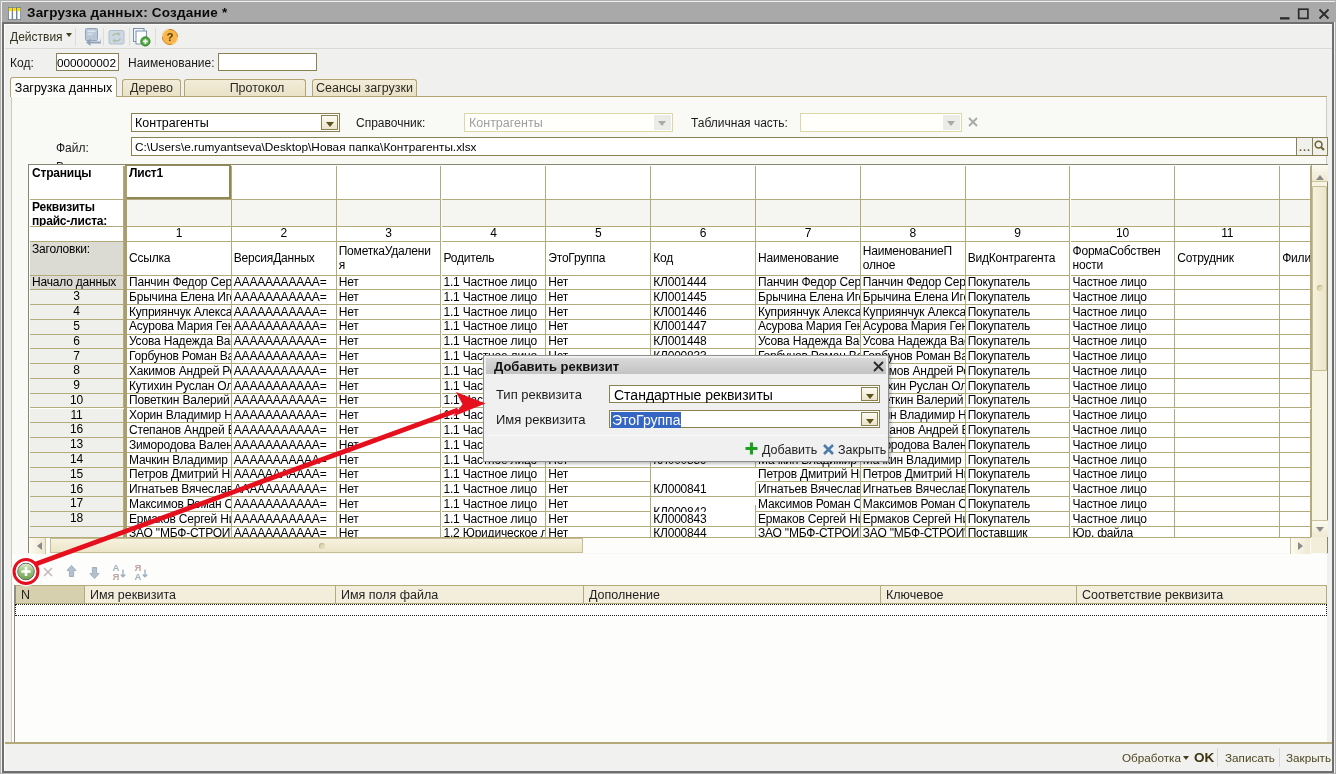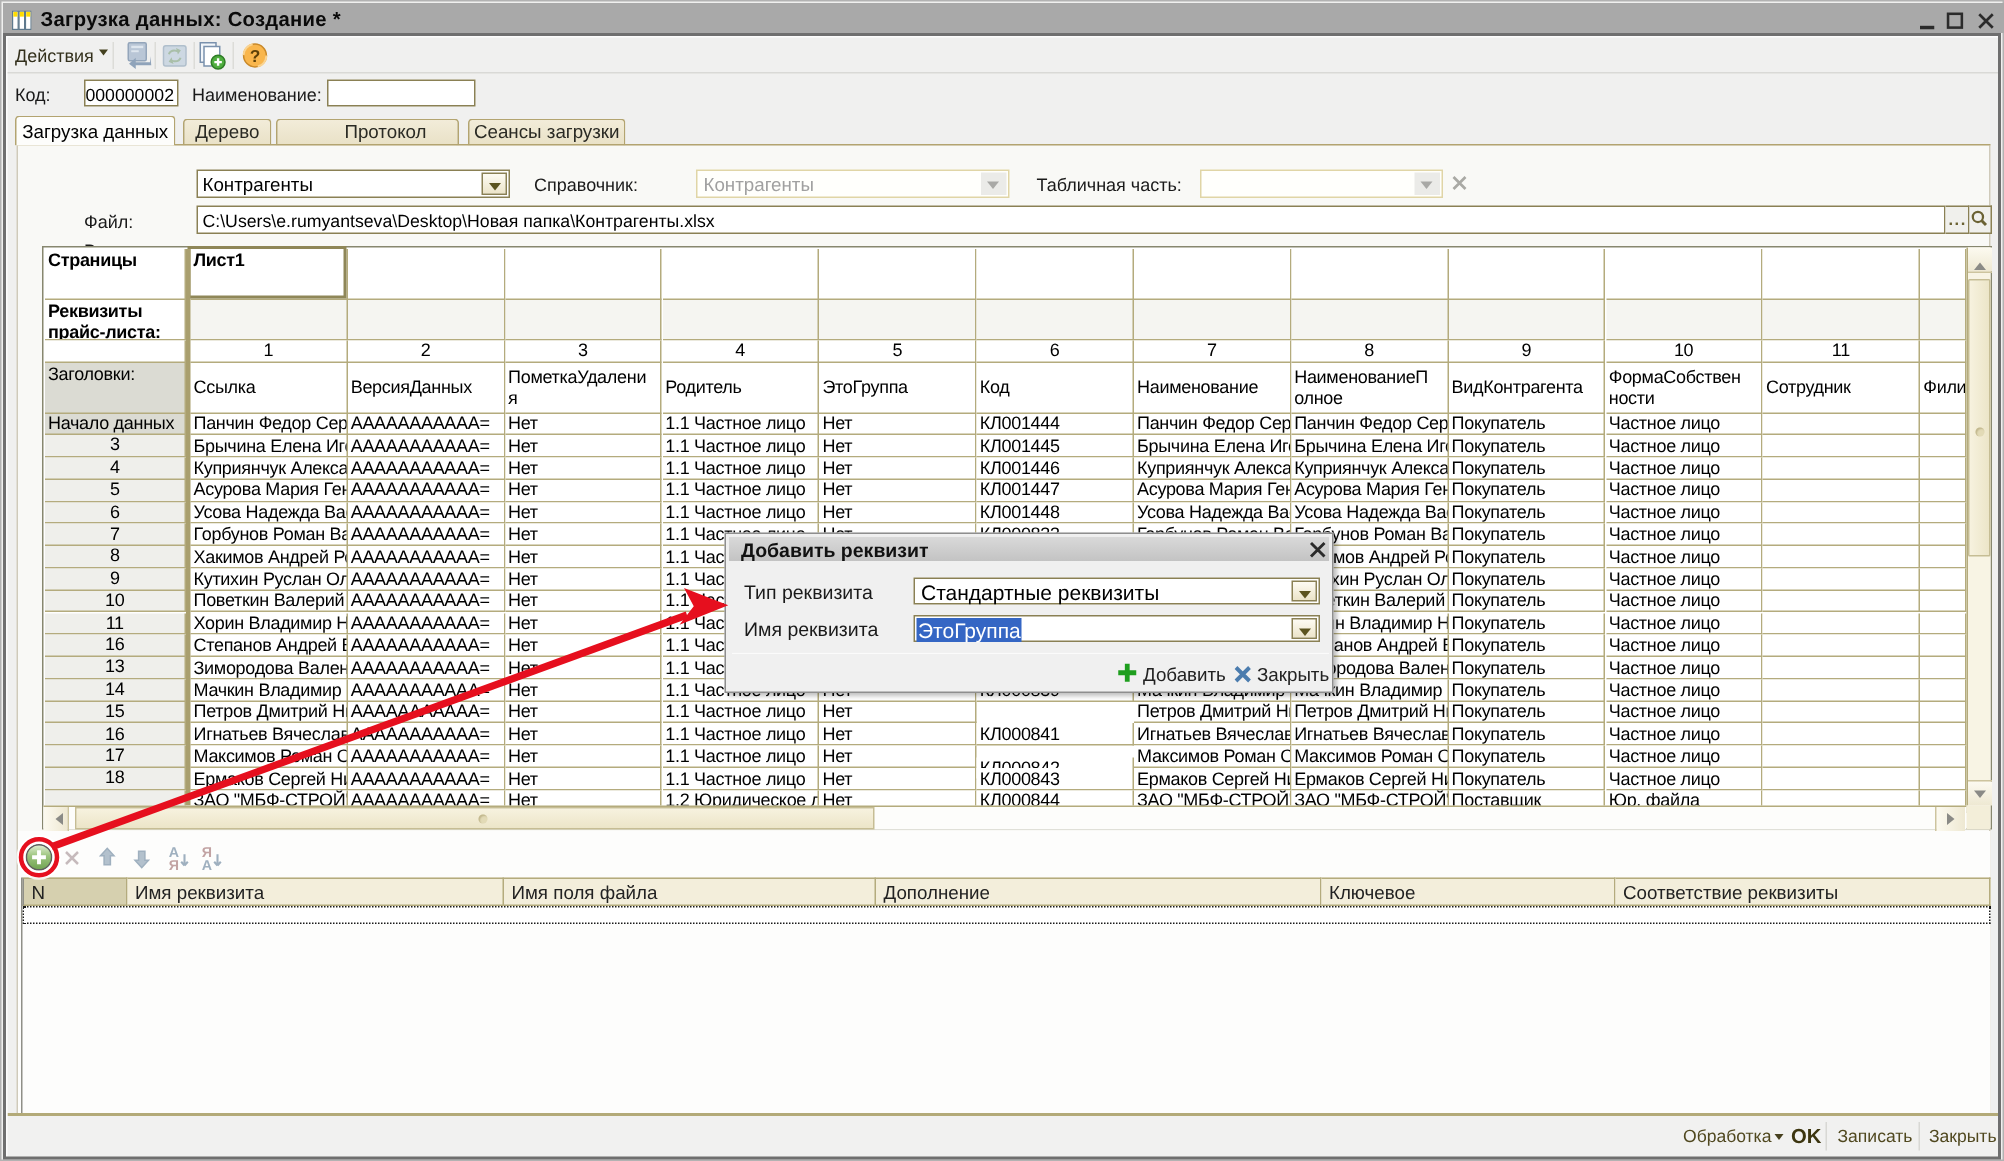--- a/index.html
+++ b/index.html
@@ -472,21 +472,21 @@
     <path d="M108 14 L108 6.5 M108 14 L105.8 11.5 M108 14 L110.2 11.5" stroke="#9fb0bf" stroke-width="1.4" transform="translate(0,3)"></path>
     <text x="123" y="11" font-size="9.5" font-weight="bold" fill="#c2a3a3" text-anchor="middle" font-family="Liberation Sans">Я</text>
     <text x="123" y="20" font-size="9.5" font-weight="bold" fill="#9fb0bf" text-anchor="middle" font-family="Liberation Sans">А</text>
     <path d="M130 14 L130 6.5 M130 14 L127.8 11.5 M130 14 L132.2 11.5" stroke="#9fb0bf" stroke-width="1.4" transform="translate(0,3)"></path>
   </svg>
   <div class="bth n" style="left:14px;top:584px;width:70px;height:19px;">N</div>
 <div class="bth" style="left:84px;top:584px;width:251px;height:19px;">Имя реквизита</div>
 <div class="bth" style="left:335px;top:584px;width:248px;height:19px;">Имя поля файла</div>
 <div class="bth" style="left:583px;top:584px;width:297px;height:19px;">Дополнение</div>
 <div class="bth" style="left:880px;top:584px;width:196px;height:19px;">Ключевое</div>
-<div class="bth" style="left:1076px;top:584px;width:250px;height:19px;">Соответствие реквизиты</div>
+<div class="bth" style="left:1076px;top:584px;width:250px;height:19px;">Соответствие реквизита</div>
   <div class="abs" style="left:14px;top:603px;width:1312px;height:12px;background:#fff;border:1px dotted #1a1a1a;"></div>
   <div class="abs" style="left:13px;top:584px;width:1px;height:157px;background:#8f8f87;"></div>
 
   <div class="abs" style="left:4px;top:741px;width:1328px;height:2px;background:#b3aa78;"></div>
   <div class="abs" style="left:4px;top:743px;width:1328px;height:27px;background:#f1f1f0;">
     <span class="lbl" style="left:1117px;top:7px;color:#50481f;font-size:11.7px;">Обработка</span>
     <span class="abs" style="left:1178px;top:12px;border:3.5px solid transparent;border-top:4.5px solid #46401e;"></span>
     <span class="lbl" style="left:1189px;top:6px;color:#3c350f;font-weight:bold;font-size:13.5px;">OK</span>
     <span class="abs" style="left:1212px;top:4px;width:1px;height:19px;background:#d8d8d4;"></span>
     <span class="lbl" style="left:1220px;top:7px;color:#50481f;font-size:11.7px;">Записать</span>

